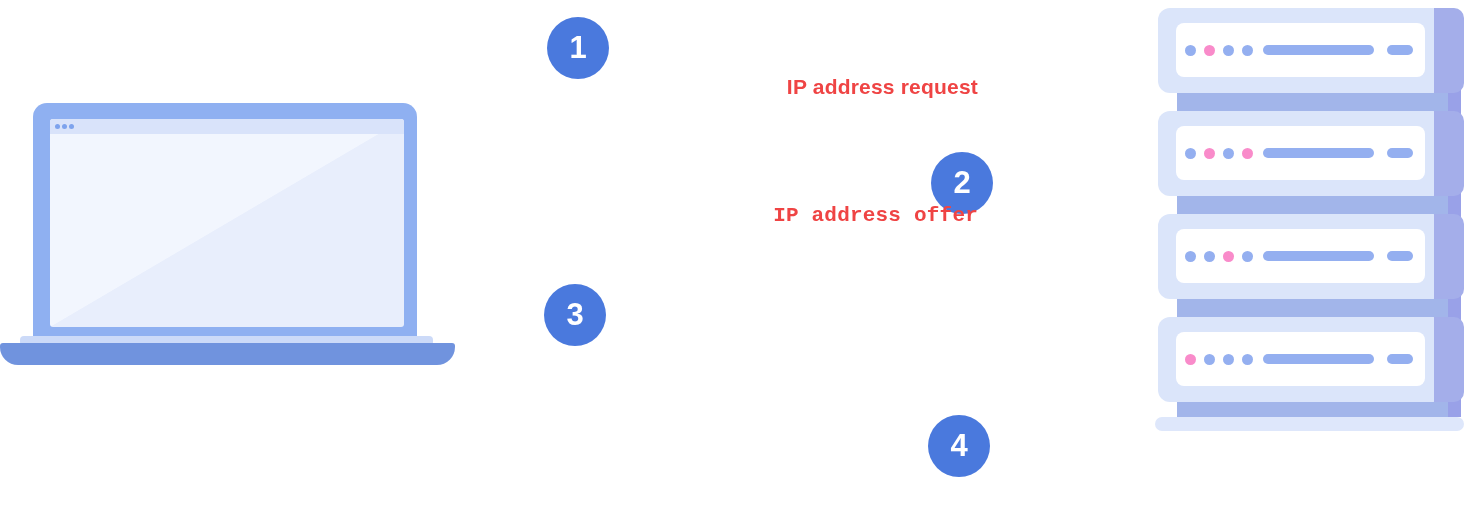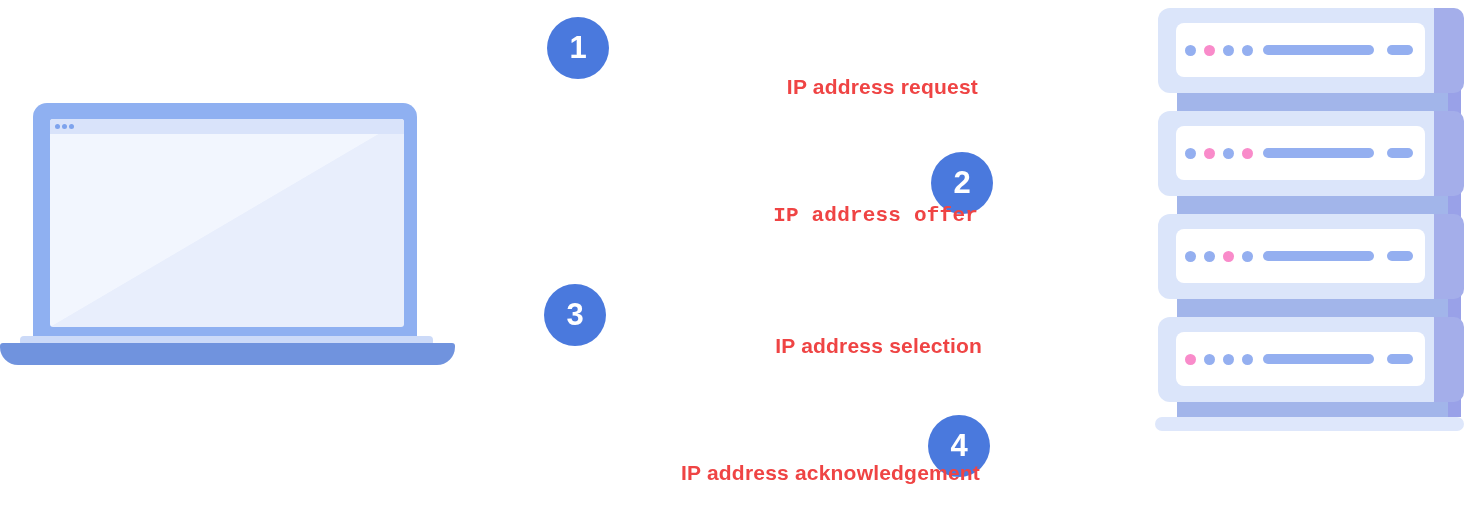--- a/index.html
+++ b/index.html
@@ -125,26 +125,24 @@
   <div class="step-label pos-l1">IP address request</div>
 
   <div class="step-circle pos-c2">
     <span>2</span>
   </div>
   <div class="step-label pos-l2">IP address offer</div>
 
   <div class="step-circle pos-c3">
     <span>3</span>
   </div>
-  <div class="step-label pos-l3">IP address selection</div>
 
   <div class="step-circle pos-c4">
     <span>4</span>
   </div>
-  <div class="step-label pos-l4">IP address acknowledgement</div>
 
   <div class="servers">
     <div class="server-conn conn-1"></div>
     <div class="server-conn conn-2"></div>
     <div class="server-conn conn-3"></div>
     <div class="server-conn conn-4"></div>
 
     <div class="server-unit unit-1">
       <div class="server-panel">
         <span class="dots" style="display: contents;"><span class="dot" style="background: rgb(148, 175, 240);"></span><span class="dot" style="background: rgb(249, 139, 202);"></span><span class="dot" style="background: rgb(148, 175, 240);"></span><span class="dot" style="background: rgb(148, 175, 240);"></span></span>

